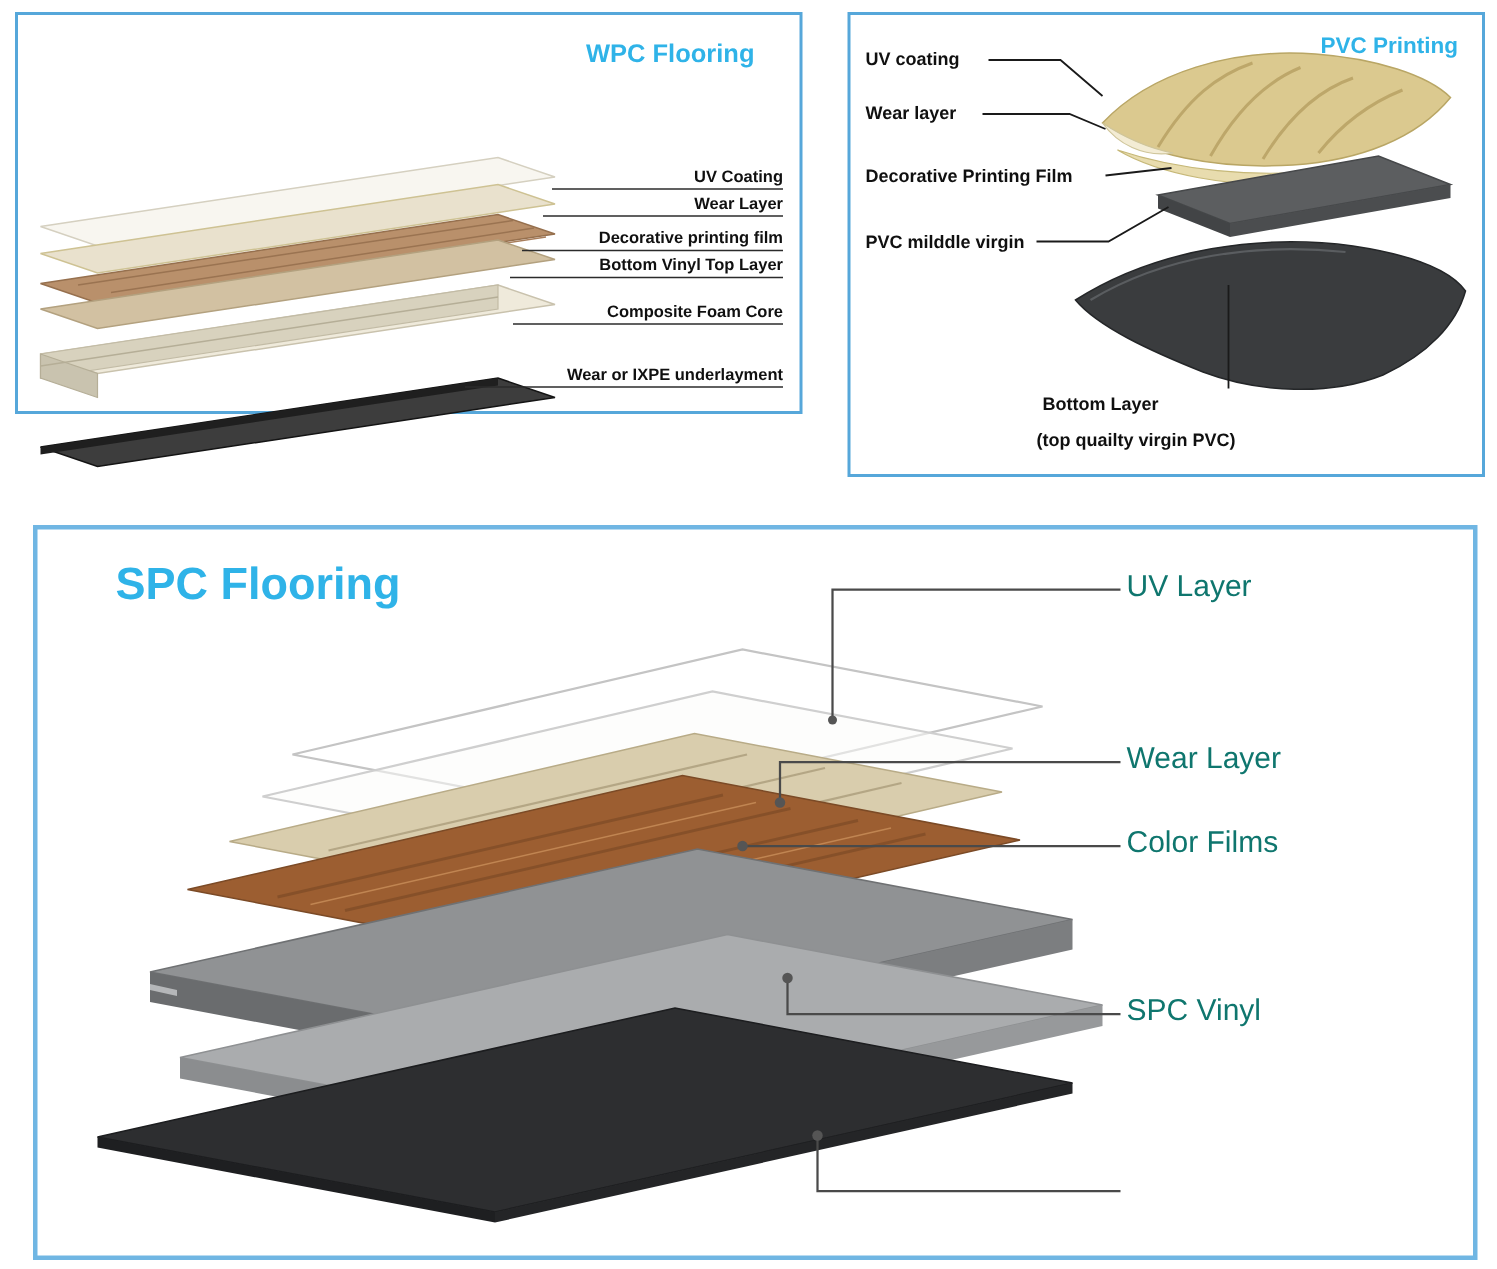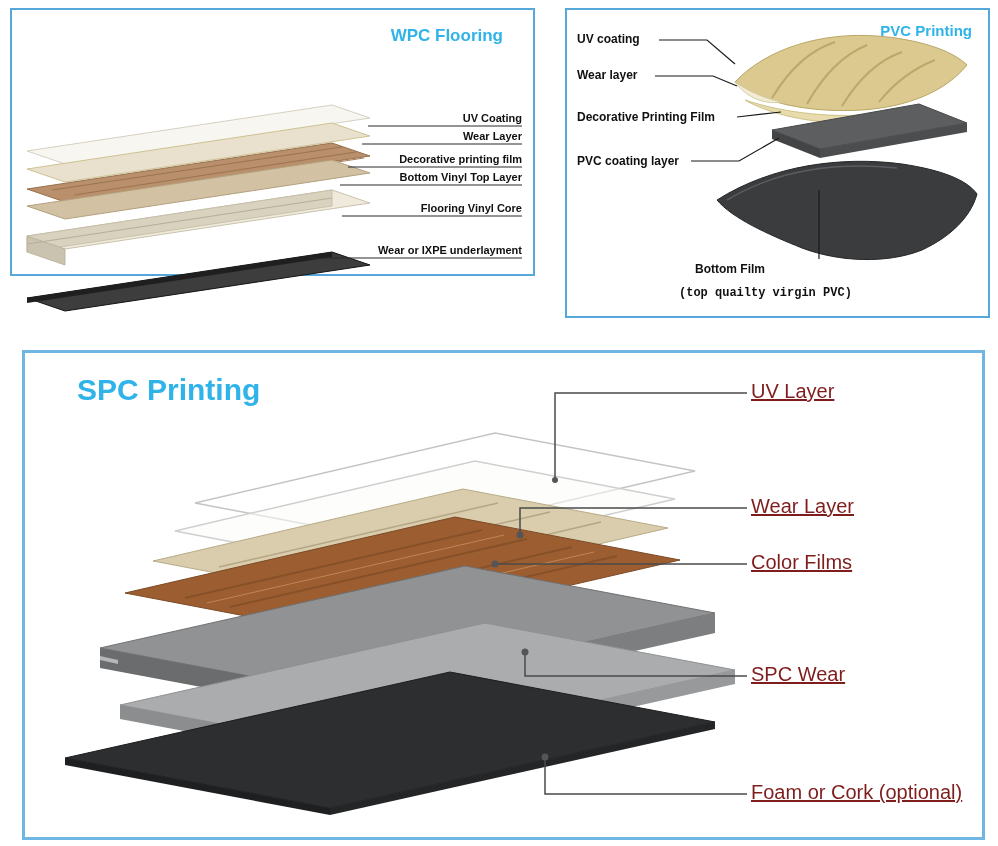--- a/index.html
+++ b/index.html
@@ -11,21 +11,21 @@
   .panel-wpc{left:10px;top:8px;width:525px;height:268px;border:2px solid #56a7da;padding-left:38px;}
   .panel-pvc{left:565px;top:8px;width:425px;height:310px;border:2px solid #56a7da;}
   .panel-spc{left:22px;top:350px;width:963px;height:490px;border:3px solid #70b6e3;}
   svg.diagram{position:absolute;left:0;top:0;}
   .title{position:absolute;color:#2fb3e8;font-weight:bold;white-space:nowrap;}
   .title-wpc{right:30px;top:16px;font-size:17px;}
   .title-pvc{right:16px;top:12px;font-size:15px;}
   .title-spc{left:52px;top:20px;font-size:30px;}
   .wpc-label{position:absolute;right:11px;font-size:11px;font-weight:bold;color:#101010;text-align:right;white-space:nowrap;}
   .pvc-label{position:absolute;font-size:12px;font-weight:bold;color:#101010;white-space:nowrap;}
-  .spc-label{position:absolute;left:726px;font-size:20px;color:#7f1d1d;white-space:nowrap;text-decoration:underline;}
+  .spc-label{position:absolute;left:726px;font-size:20px;color:#0f766e;white-space:nowrap;}
 </style>
 </head>
 <body>
 
 <section class="panel panel-wpc">
   <svg class="diagram" width="521" height="306" viewBox="0 0 521 306">
 
     <polygon points="15,141 320,95 358,108 53,154" fill="#f8f6f0" stroke="#d5d0c0" stroke-width="1"></polygon>
     <polygon points="15,159 320,113 358,126 53,172" fill="#e9e1cd" stroke="#cec293" stroke-width="1"></polygon>
     <polygon points="15,179 320,133 358,146 53,192" fill="#b9906b" stroke="#96704e" stroke-width="1"></polygon>
@@ -49,21 +49,21 @@
       <line x1="328" y1="175" x2="510" y2="175"></line>
       <line x1="330" y1="206" x2="510" y2="206"></line>
       <line x1="298" y1="248" x2="510" y2="248"></line>
     </g>
   </svg>
   <h2 class="title title-wpc" style="margin:0;">WPC Flooring</h2>
   <div class="wpc-label" style="top:102px;">UV Coating</div>
   <div class="wpc-label" style="top:120px;">Wear Layer</div>
   <div class="wpc-label" style="top:143px;">Decorative printing film</div>
   <div class="wpc-label" style="top:161px;">Bottom Vinyl Top Layer</div>
-  <div class="wpc-label" style="top:192px;">Flooring Vinyl Core</div>
+  <div class="wpc-label" style="top:192px;">Composite Foam Core</div>
   <div class="wpc-label" style="top:234px;">Wear or IXPE underlayment</div>
 </section>
 
 <section class="panel panel-pvc">
   <svg class="diagram" width="421" height="306" viewBox="0 0 421 306">
 
     <path d="M 168,72 C 200,38 255,22 310,26 C 350,29 385,40 400,55 C 378,82 340,97 295,100 C 245,103 195,94 168,72 Z" fill="#dbc98f" stroke="#b9a665" stroke-width="1"></path>
     <path d="M 205,88 C 225,55 245,40 268,32" stroke="#bda76a" stroke-width="2" fill="none"></path>
     <path d="M 240,94 C 258,62 278,44 300,35" stroke="#bda76a" stroke-width="2" fill="none"></path>
     <path d="M 275,96 C 292,68 312,50 335,42" stroke="#bda76a" stroke-width="2" fill="none"></path>
@@ -83,23 +83,23 @@
       <polyline points="88,66 146,66 170,76"></polyline>
       <polyline points="170,107 214,102"></polyline>
       <polyline points="124,151 172,151 212,128"></polyline>
       <line x1="252" y1="180" x2="252" y2="249"></line>
     </g>
   </svg>
   <h2 class="title title-pvc" style="margin:0;">PVC Printing</h2>
   <div class="pvc-label" style="left:10px;top:22px;">UV coating</div>
   <div class="pvc-label" style="left:10px;top:58px;">Wear layer</div>
   <div class="pvc-label" style="left:10px;top:100px;">Decorative Printing Film</div>
-  <div class="pvc-label" style="left:10px;top:144px;">PVC coating layer</div>
-  <div class="pvc-label" style="left:128px;top:252px;">Bottom Film</div>
-  <div class="pvc-label" style="left:112px;top:276px;font-family:Liberation Mono, monospace;">(top quailty virgin PVC)</div>
+  <div class="pvc-label" style="left:10px;top:144px;">PVC milddle virgin</div>
+  <div class="pvc-label" style="left:128px;top:252px;">Bottom Layer</div>
+  <div class="pvc-label" style="left:124px;top:276px;">(top quailty virgin PVC)</div>
 </section>
 
 <section class="panel panel-spc">
   <svg class="diagram" width="957" height="484" viewBox="0 0 957 484">
 
     <polygon points="170,150 470,80 670,118 370,188" fill="rgba(255,255,255,0.55)" stroke="#c4c4c4" stroke-width="1.5"></polygon>
     <polygon points="150,178 450,108 650,146 350,216" fill="rgba(252,252,250,0.55)" stroke="#cfcfcf" stroke-width="1.5"></polygon>
 
     <polygon points="128,208 438,136 643,175 333,247" fill="#d9cdad" stroke="#b8ab87" stroke-width="1"></polygon>
     <g stroke="rgba(150,135,100,0.55)" stroke-width="1.5">
@@ -141,19 +141,18 @@
       <polyline points="722,441 520,441 520,404"></polyline>
     </g>
     <g fill="#555">
       <circle cx="530" cy="127" r="3"></circle>
       <circle cx="495" cy="182" r="3.5"></circle>
       <circle cx="470" cy="211" r="3.5"></circle>
       <circle cx="500" cy="299" r="3.5"></circle>
       <circle cx="520" cy="404" r="3.5"></circle>
     </g>
   </svg>
-  <h2 class="title title-spc" style="margin:0;">SPC Printing</h2>
+  <h2 class="title title-spc" style="margin:0;">SPC Flooring</h2>
   <div class="spc-label" style="top:27px;">UV Layer</div>
   <div class="spc-label" style="top:142px;">Wear Layer</div>
   <div class="spc-label" style="top:198px;text-align:right;">Color Films</div>
-  <div class="spc-label" style="top:310px;">SPC Wear</div>
-  <div class="spc-label" style="top:428px;">Foam or Cork (optional)</div>
+  <div class="spc-label" style="top:310px;">SPC Vinyl</div>
 </section>
 
 </body></html>

